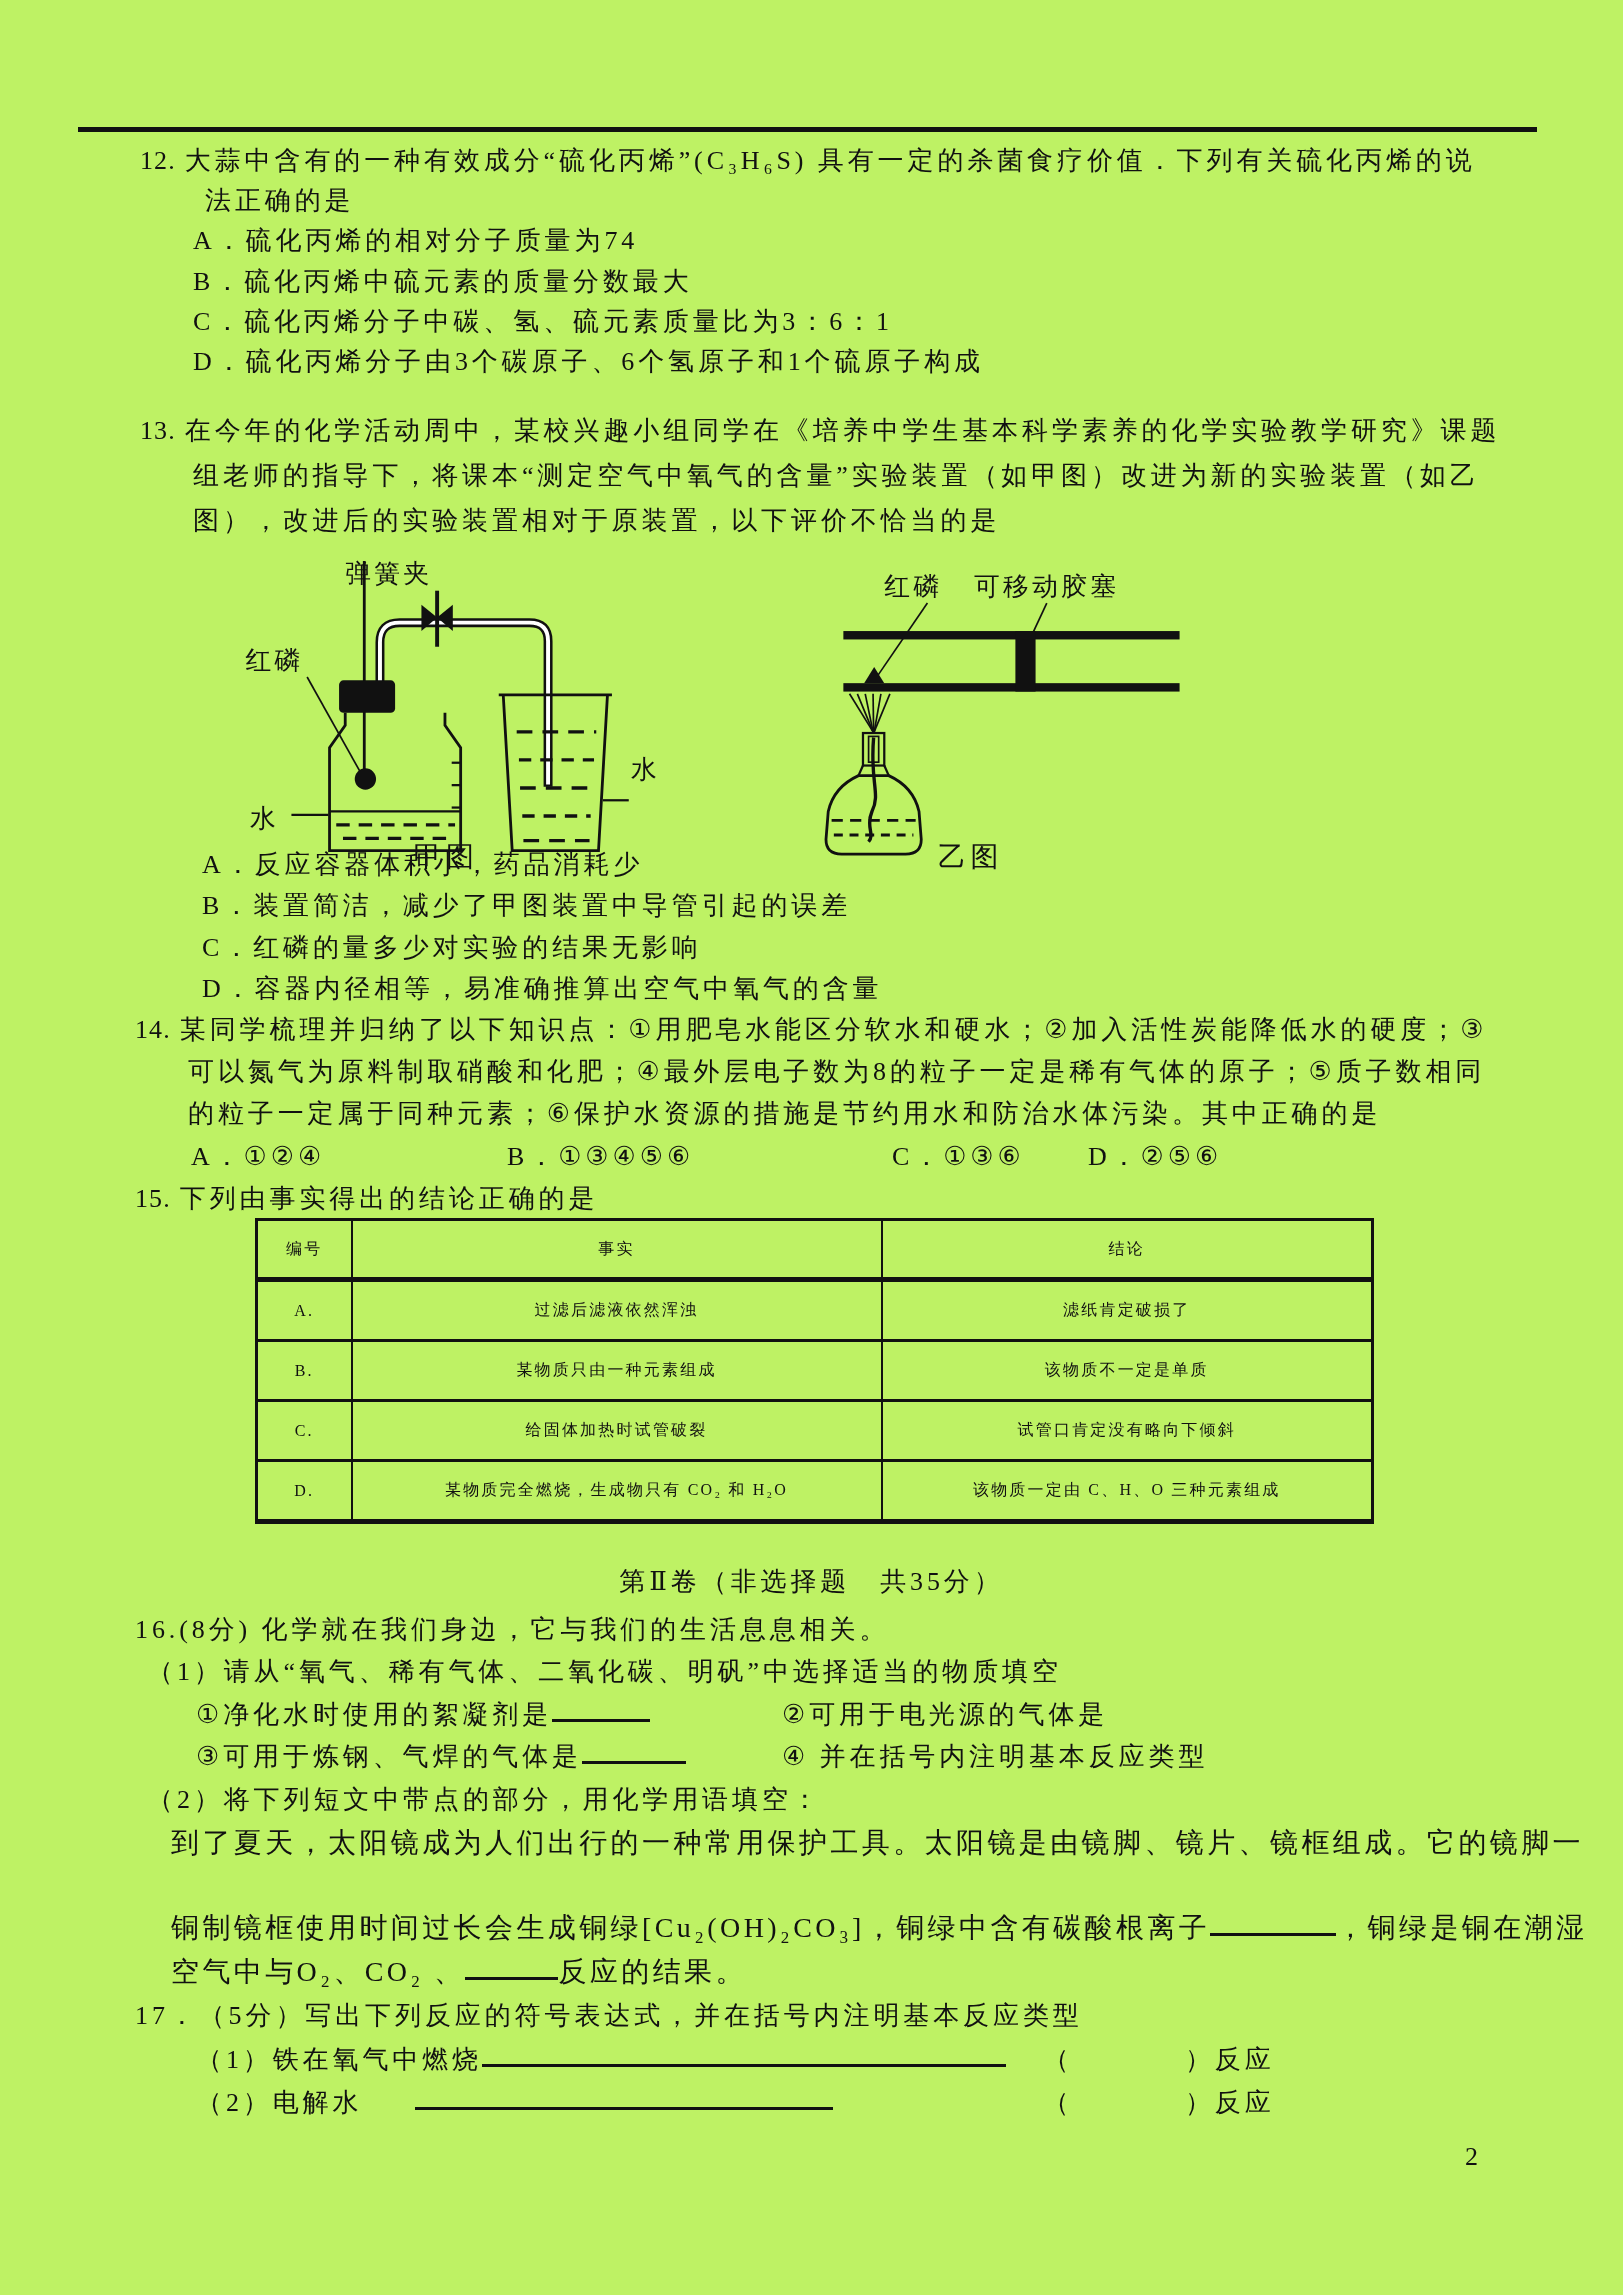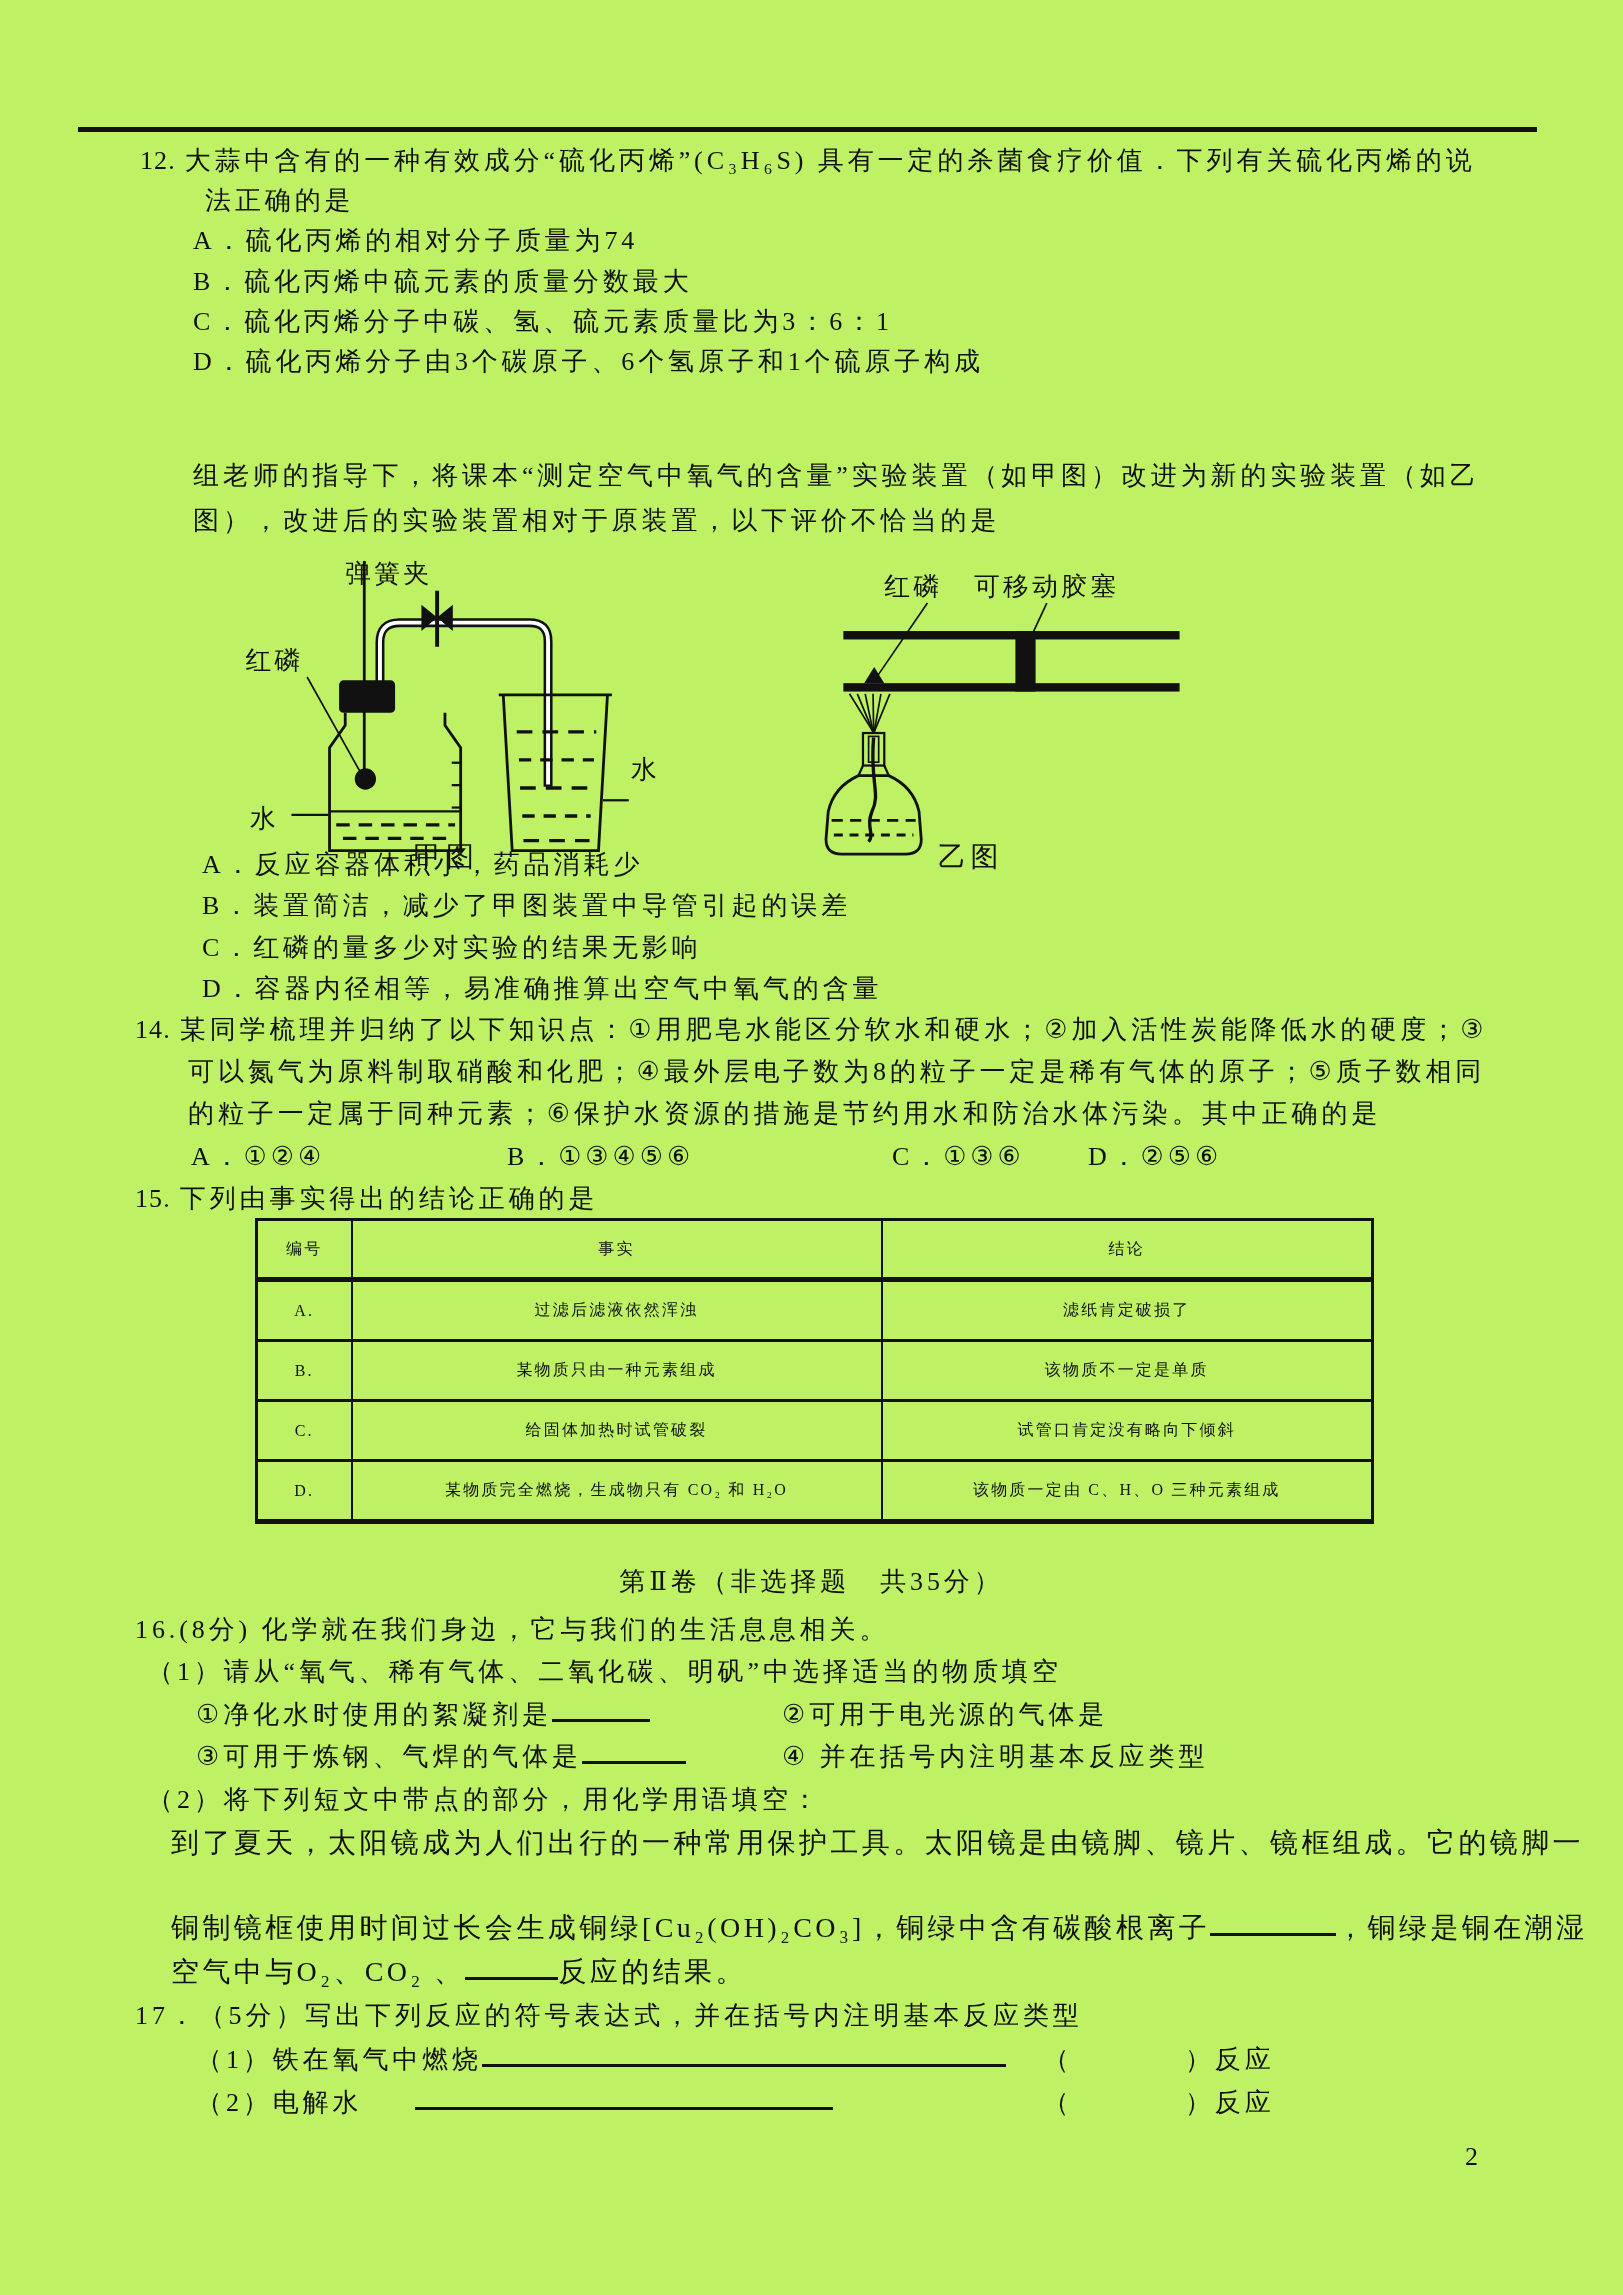--- a/index.html
+++ b/index.html
@@ -48,20 +48,23 @@
 
   <div class="abs t" style="left:140px;top:144px;">
     <span class="num">12.</span><span>大蒜中含有的一种有效成分“硫化丙烯”(C₃H₆S) 具有一定的杀菌食疗价值．下列有关硫化丙烯的说</span>
   </div>
   <div class="abs t" style="left:193px;top:184px;margin-left:12px;">法正确的是</div>
   <div class="abs t" style="left:193px;top:224px;">A．硫化丙烯的相对分子质量为74</div>
   <div class="abs t" style="left:193px;top:265px;">B．硫化丙烯中硫元素的质量分数最大</div>
   <div class="abs t" style="left:193px;top:305px;">C．硫化丙烯分子中碳、氢、硫元素质量比为3：6：1</div>
   <div class="abs t" style="left:193px;top:345px;">D．硫化丙烯分子由3个碳原子、6个氢原子和1个硫原子构成</div>
 
+  <div class="abs t" style="left:140px;top:414px;">
+    <span class="num">13.</span><span>在今年的化学活动周中，某校兴趣小组同学在《培养中学生基本科学素养的化学实验教学研究》课题</span>
+  </div>
   <div class="abs t" style="left:193px;top:459px;">组老师的指导下，将课本“测定空气中氧气的含量”实验装置（如甲图）改进为新的实验装置（如乙</div>
   <div class="abs t" style="left:193px;top:504px;">图），改进后的实验装置相对于原装置，以下评价不恰当的是</div>
 
   <svg class="abs" style="left:235px;top:547px;" width="987" height="325" viewBox="0 0 1760 580">
     <g>
       <text x="196" y="62">弹簧夹</text>
       <line x1="230" y1="25" x2="230" y2="402" stroke="#111" stroke-width="5"></line>
       <path d="M 258 255 L 258 170 Q 258 135 293 135 L 525 135 Q 558 135 558 168 L 558 428" fill="none" stroke="#111" stroke-width="16"></path>
       <path d="M 258 255 L 258 170 Q 258 135 293 135 L 525 135 Q 558 135 558 168 L 558 424" fill="none" stroke="#fff" stroke-width="7"></path>
       <line x1="360" y1="78" x2="360" y2="178" stroke="#111" stroke-width="7"></line>

